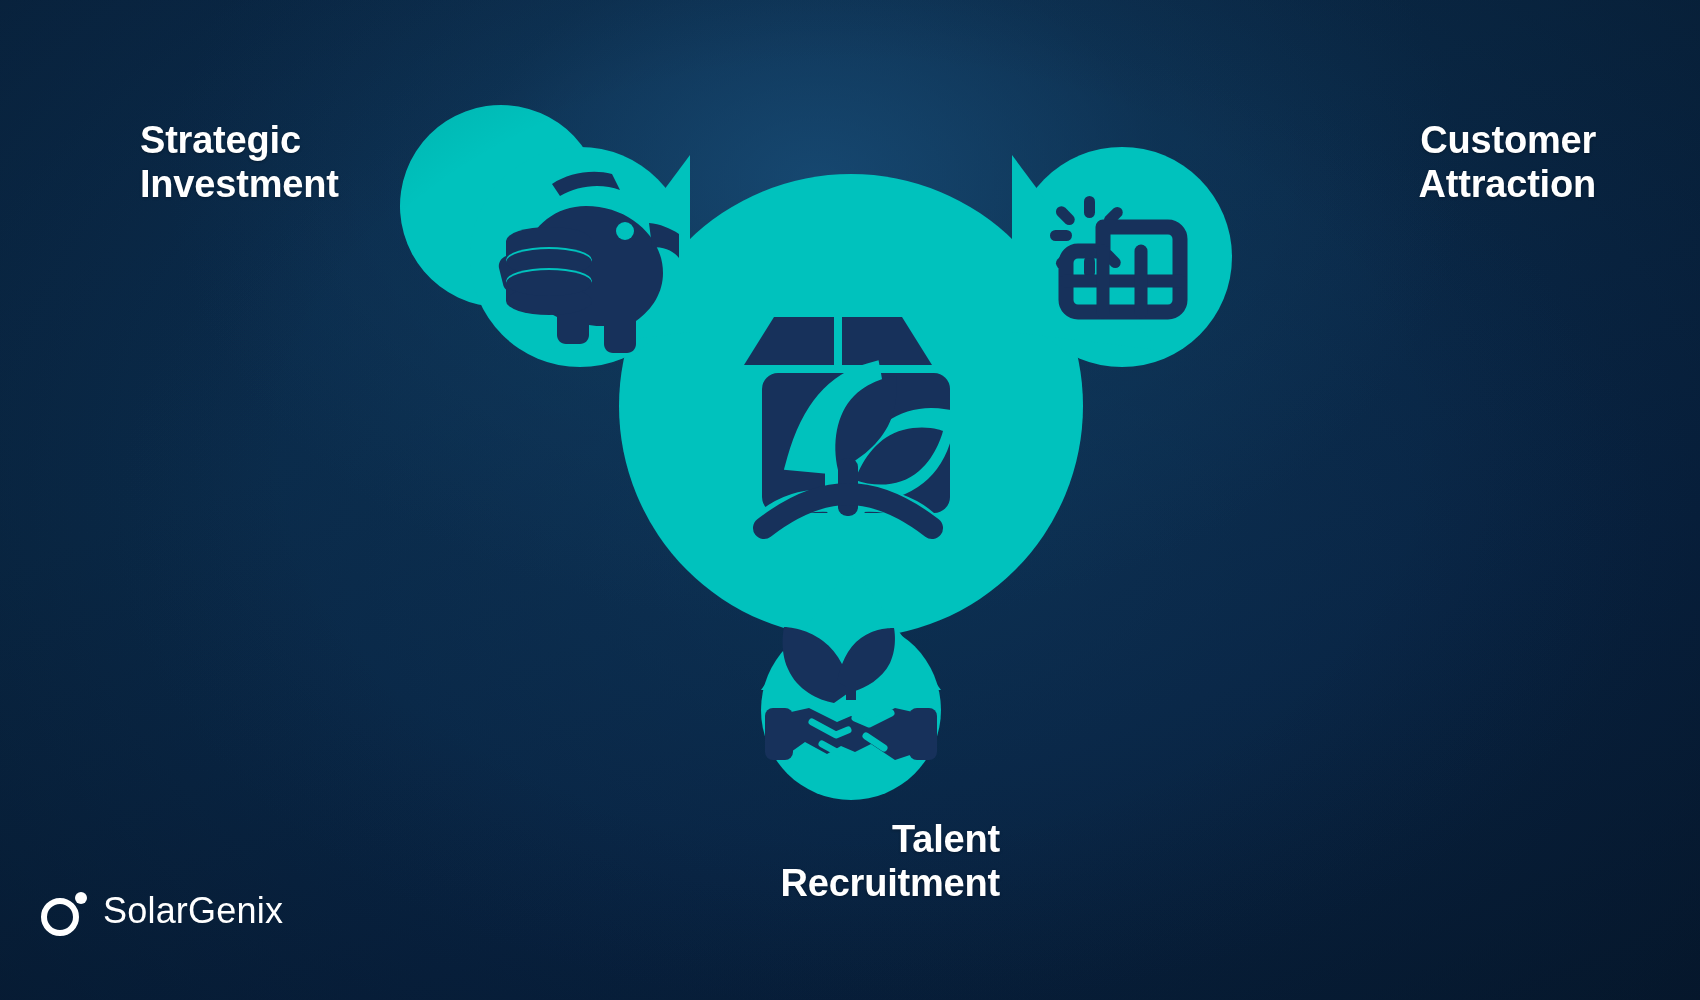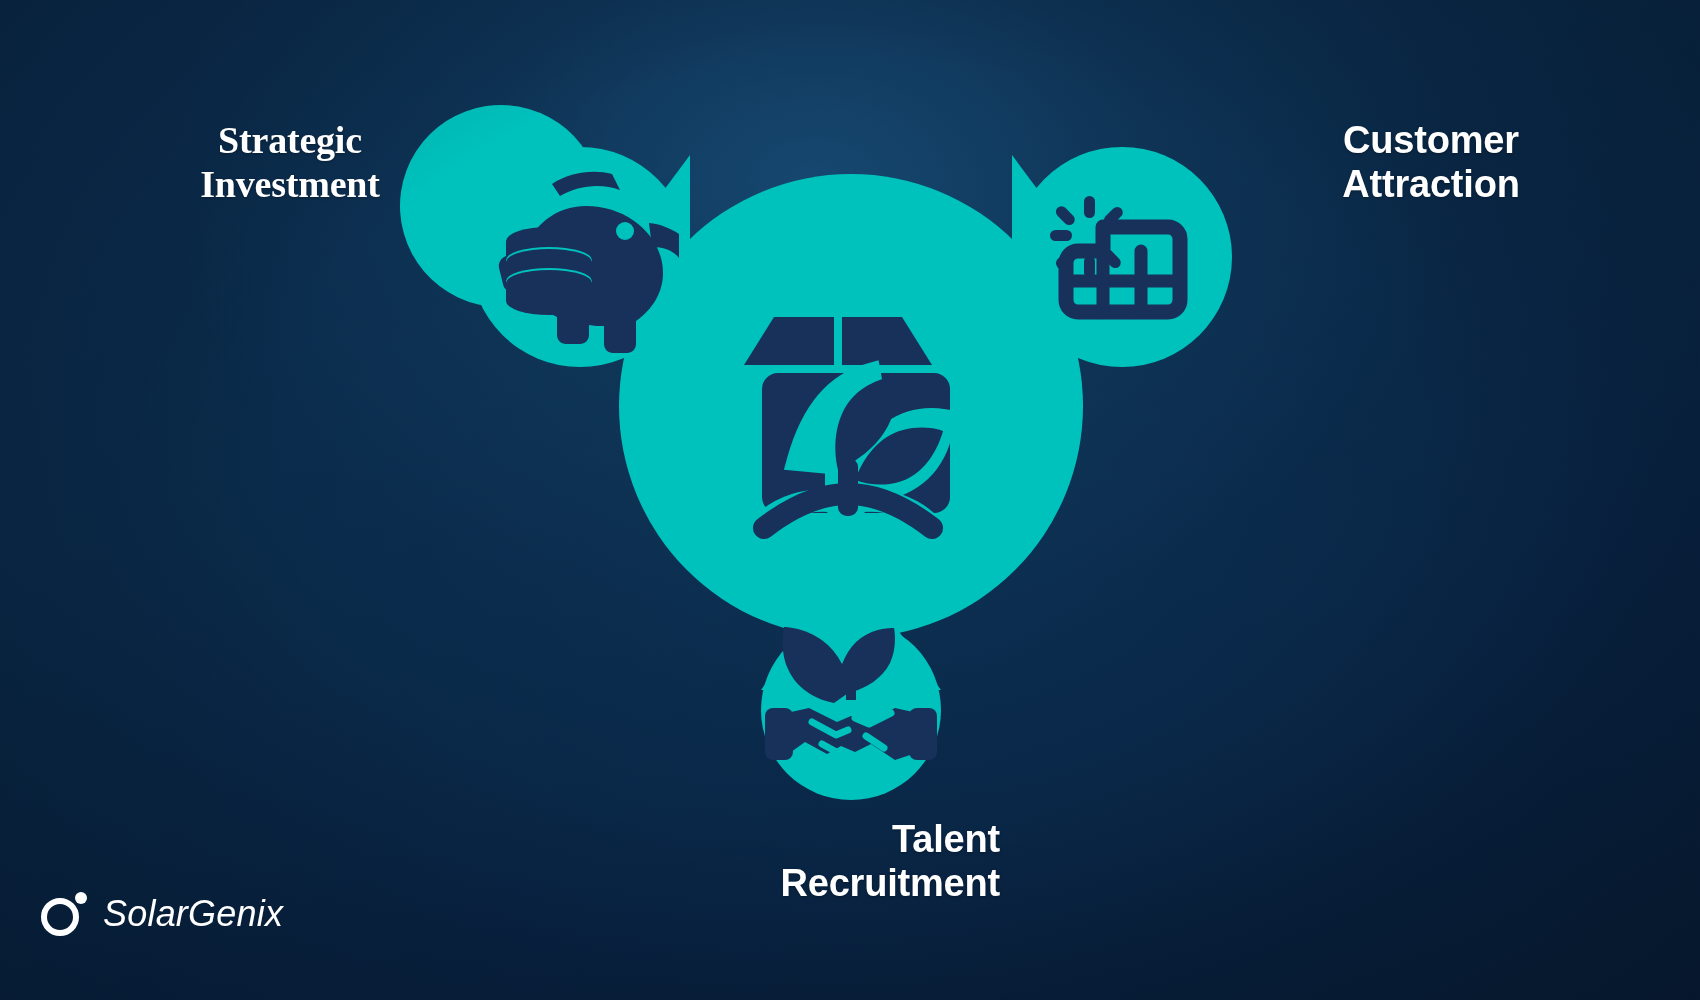--- a/index.html
+++ b/index.html
@@ -46,45 +46,42 @@
     font-size: 38px;
     line-height: 1.16;
     letter-spacing: -0.2px;
     white-space: pre-line;
     text-shadow: 0 1px 3px rgba(0,0,0,0.30);
   }
   #label-strategic {
     left: 140px;
     top: 118px;
     width: 300px;
-    text-align: center;
-    font-family: Liberation Serif, serif;
+    text-align: left;
   }
   #label-customer {
     left: 1266px;
     top: 118px;
     width: 330px;
-    text-align: center;
+    text-align: right;
   }
   #label-talent {
     left: 700px;
     top: 817px;
     width: 300px;
     text-align: right;
   }
 
   
   #logo {
     position: absolute;
     left: 38px;
     top: 890px;
     display: flex;
-    align-items: center;
     gap: 13px;
-    font-style: italic;
   }
   #logo-mark { display: block; }
   #logo-text {
     color: #ffffff;
     font-size: 36px;
     font-weight: 400;
     letter-spacing: 0.2px;
   }
 </style>
 </head>

